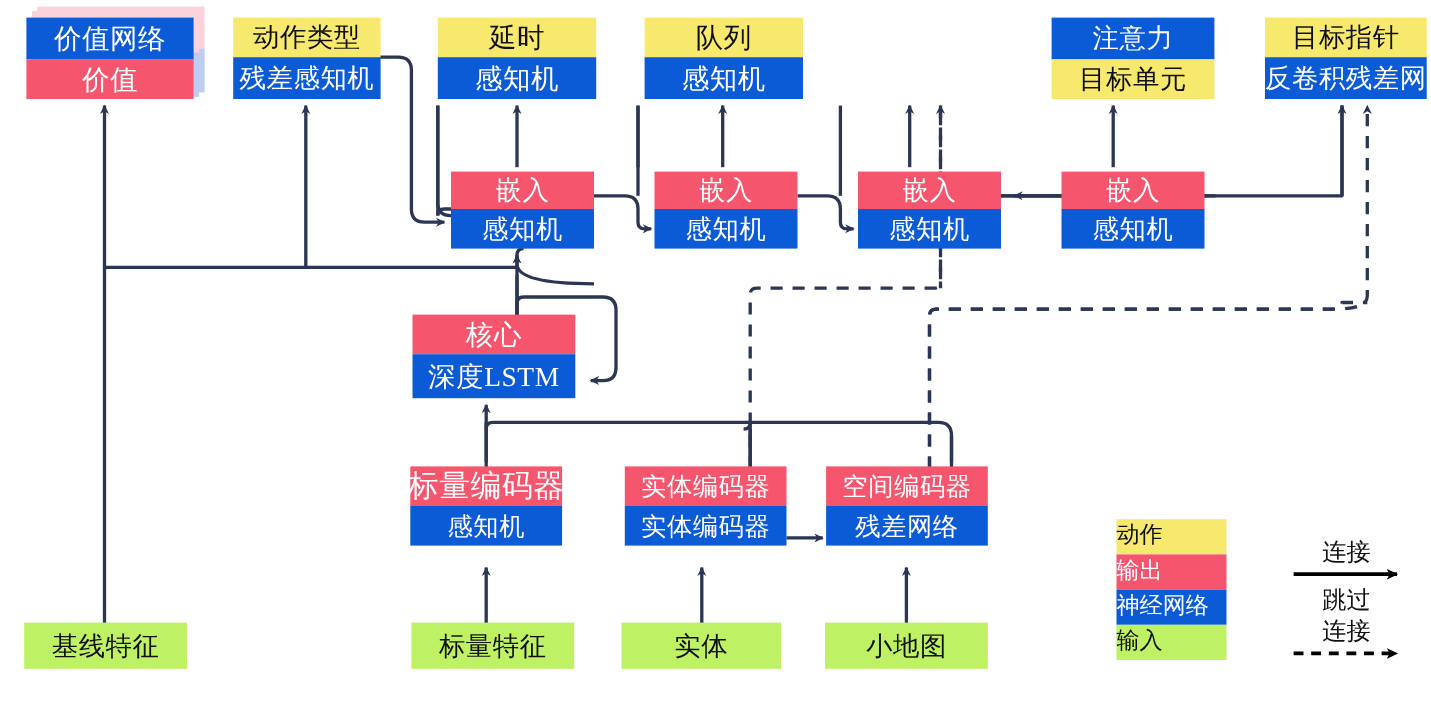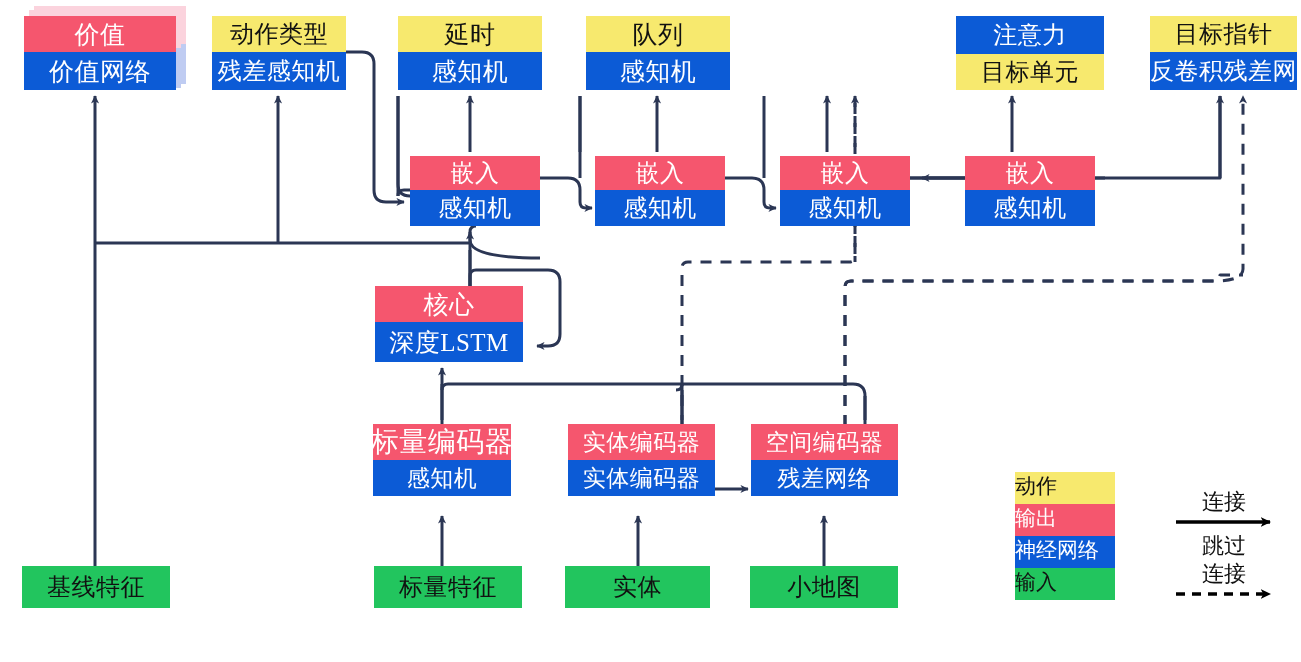--- a/index.html
+++ b/index.html
@@ -5,21 +5,21 @@
   html,body{margin:0;padding:0;background:#ffffff;}
   body{font-family:"Liberation Serif","DejaVu Serif",serif;}
   #stage{position:relative;width:1301px;height:662px;overflow:hidden;background:#fff;}
   #wires{position:absolute;left:0;top:0;width:1301px;height:662px;}
   .node{position:absolute;box-sizing:border-box;display:flex;flex-direction:column;}
   .node .row{display:flex;align-items:center;justify-content:center;width:100%;box-sizing:border-box;
              white-space:nowrap;letter-spacing:.5px;}
   .r-action{background:#F7E96E;color:#111111;}
   .r-output{background:#F5566E;color:#ffffff;}
   .r-net{background:#0C5BD6;color:#ffffff;}
-  .r-input{background:#22c55e;color:#111111;}
+  .r-input{background:#bef264;color:#111111;}
   .ghost{position:absolute;z-index:0;}
   .ghost .g1{background:#FBD3DD;}
   .ghost .g2{background:#BFCCF2;}
   .legend-box{position:absolute;display:flex;flex-direction:column;}
   .legend-box .row{justify-content:center;align-items:center;}
   .leg-label{position:absolute;color:#111;text-align:center;white-space:nowrap;}
 </style>
 </head>
 <body>
 
@@ -113,22 +113,22 @@
     </g>
   </svg>
 
   <div class="ghost" style="left:24px;top:6px;width:152px;height:78px;">
     <div class="g1" style="position:absolute;left:10px;top:0;width:152px;height:38px;"></div>
     <div class="g2" style="position:absolute;left:10px;top:38px;width:152px;height:40px;"></div>
     <div class="g1" style="position:absolute;left:5px;top:4px;width:152px;height:38px;"></div>
     <div class="g2" style="position:absolute;left:5px;top:42px;width:152px;height:40px;"></div>
   </div>
   <div class="node" style="left:24px;top:16px;width:152px;height:74px;z-index:3;">
+    <div class="row r-net" style="height:38px;font-size:25px;">价值网络</div>
     <div class="row r-output" style="height:36px;font-size:25px;">价值</div>
-    <div class="row r-net" style="height:38px;font-size:25px;">价值网络</div>
   </div>
 
   <div class="node" style="left:212px;top:16px;width:134px;height:74px;z-index:3;">
     <div class="row r-action" style="height:36px;font-size:24px;">动作类型</div>
     <div class="row r-net" style="height:38px;font-size:24px;">残差感知机</div>
   </div>
 
   <div class="node" style="left:398px;top:16px;width:144px;height:74px;z-index:3;">
     <div class="row r-action" style="height:36px;font-size:25px;">延时</div>
     <div class="row r-net" style="height:38px;font-size:25px;">感知机</div>

